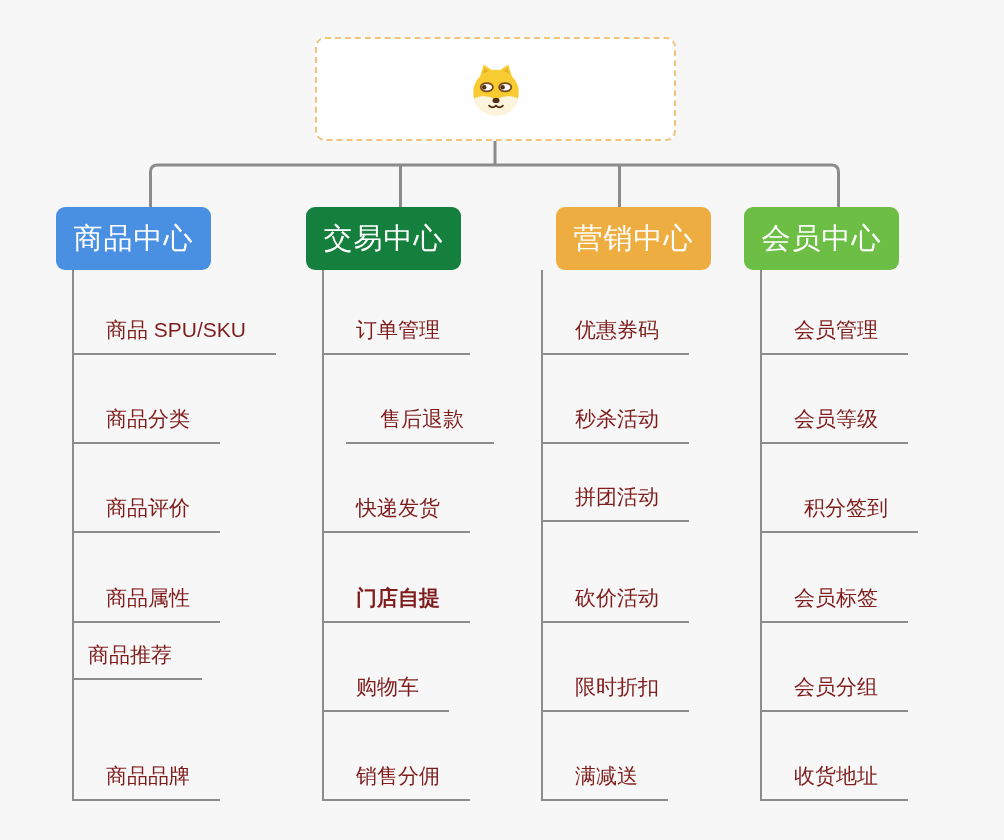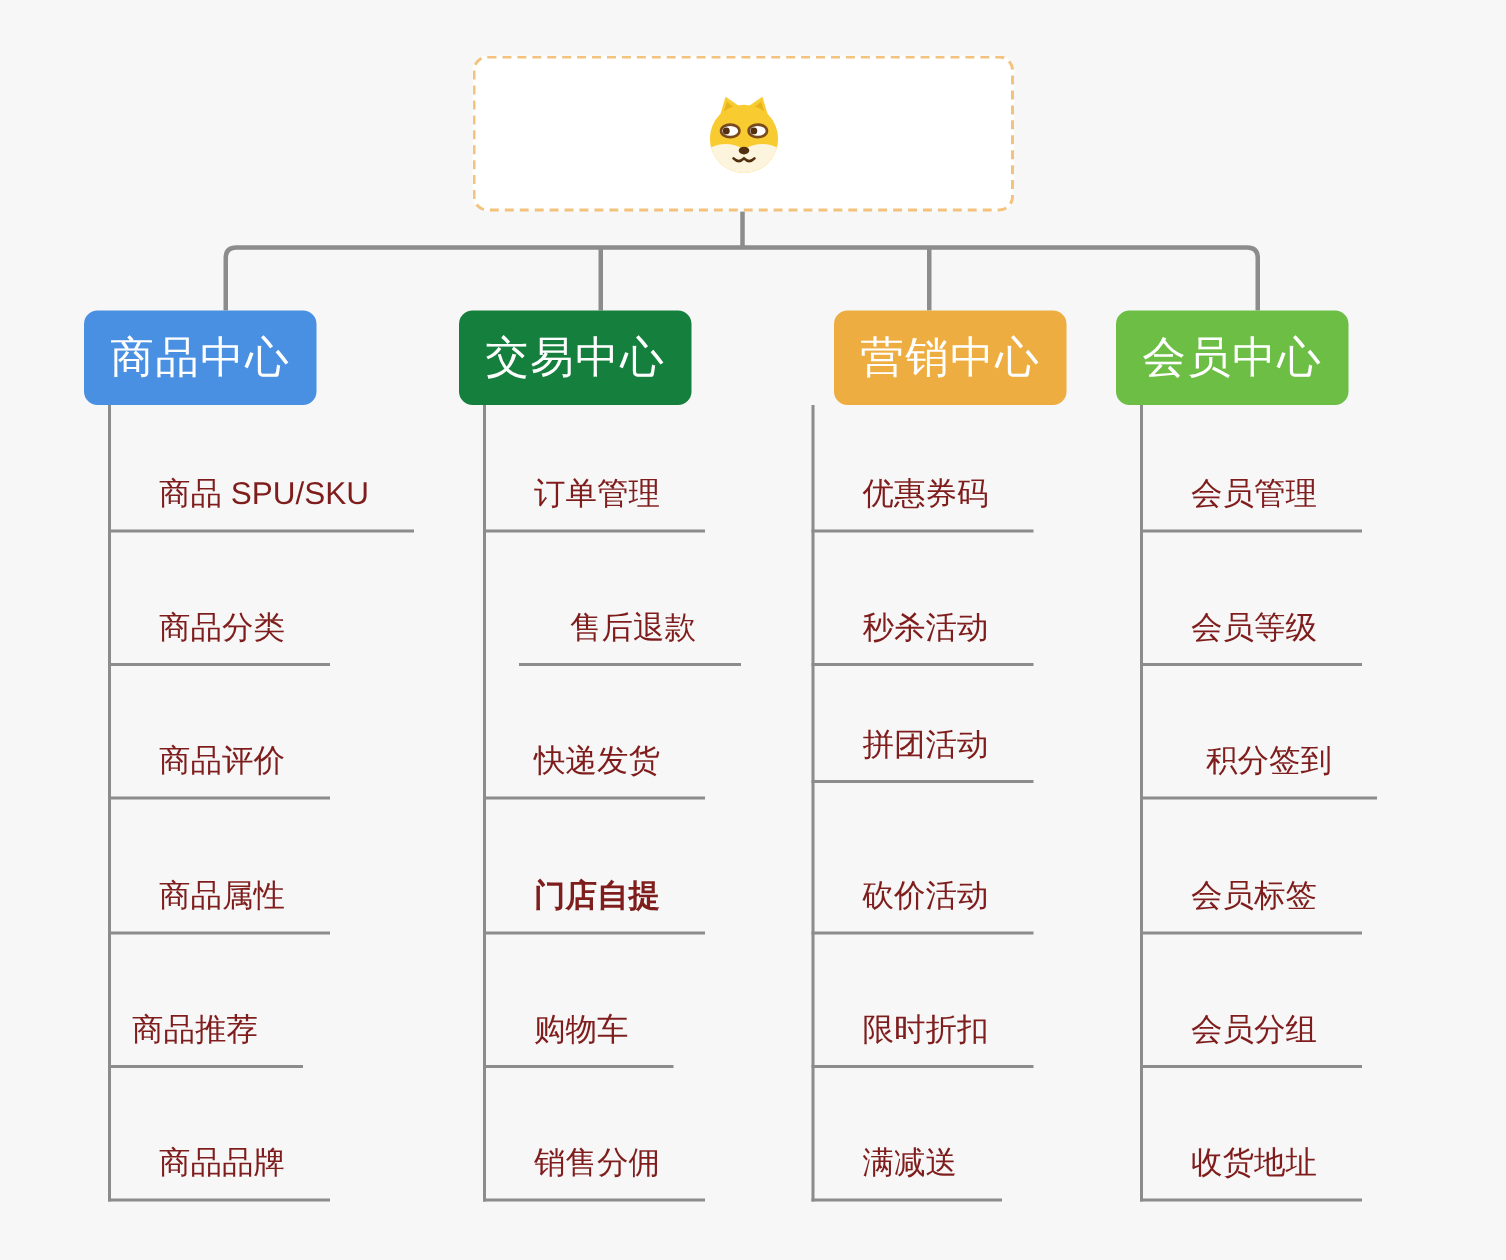--- a/index.html
+++ b/index.html
@@ -107,21 +107,21 @@
     </svg>
   </div>
 
   <div id="branches">
       <div class="branch-node" style="left: 56px; background: rgb(74, 144, 226);">商品中心</div>
       <div class="column-line" style="left: 72px;"></div>
       <div class="leaf-topic" style="left: 72px; top: 315px;">商品 SPU/SKU</div>
       <div class="leaf-topic" style="left: 72px; top: 404px;">商品分类</div>
       <div class="leaf-topic" style="left: 72px; top: 493px;">商品评价</div>
       <div class="leaf-topic" style="left: 72px; top: 583px;">商品属性</div>
-      <div class="leaf-topic" style="left: 72px; top: 672px; padding-left: 16px;">商品推荐</div>
+      <div class="leaf-topic" style="left: 72px; top: 640px; padding-left: 16px;">商品推荐</div>
       <div class="leaf-topic" style="left: 72px; top: 761px;">商品品牌</div>
       <div class="branch-node" style="left: 306px; background: #15803d;">交易中心</div>
       <div class="column-line" style="left: 322px;"></div>
       <div class="leaf-topic" style="left: 322px; top: 315px;">订单管理</div>
       <div class="leaf-topic" style="left: 322px; top: 404px; margin-left: 24px;">售后退款</div>
       <div class="leaf-topic" style="left: 322px; top: 493px;">快递发货</div>
       <div class="leaf-topic" style="left: 322px; top: 583px; font-weight: bold;">门店自提</div>
       <div class="leaf-topic" style="left: 322px; top: 672px;">购物车</div>
       <div class="leaf-topic" style="left: 322px; top: 761px;">销售分佣</div>
       <div class="branch-node" style="left: 556px; background: rgb(238, 173, 64);">营销中心</div>

